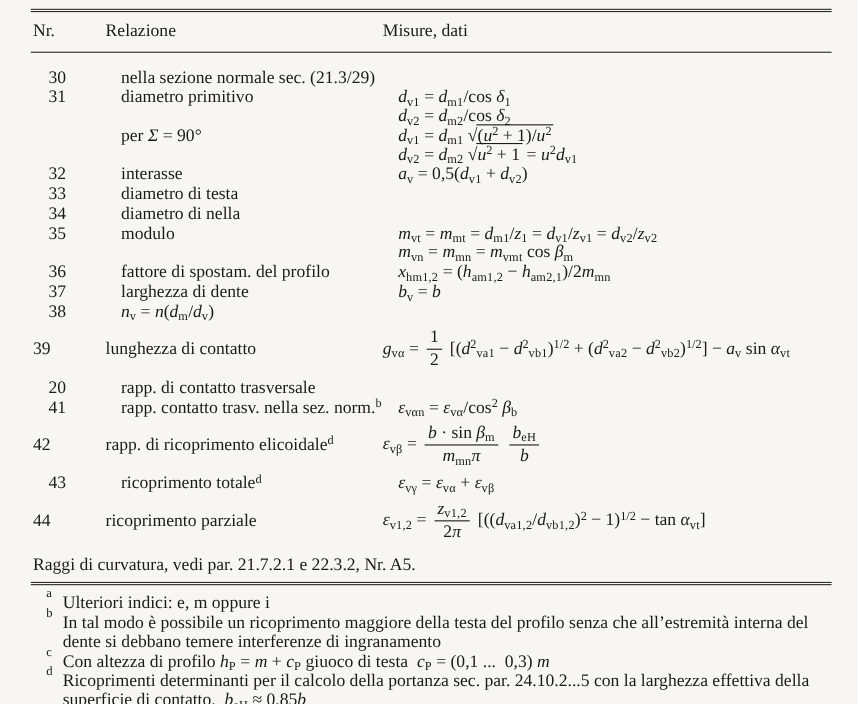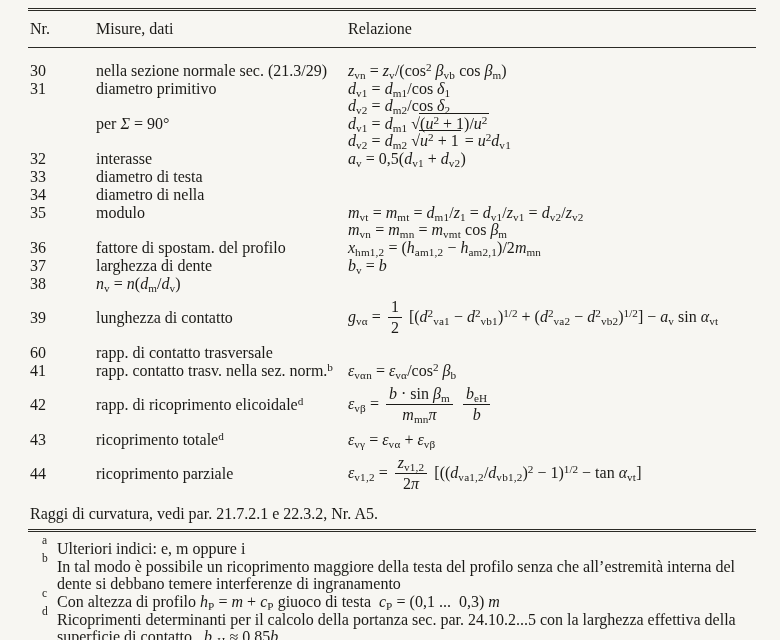--- a/index.html
+++ b/index.html
@@ -13,21 +13,21 @@
   .rule-top { border-top:3px double #2b2a26; }
   .rule-mid { border-top:1.5px solid #2b2a26; }
   .rule-bottom { border-top:3px double #2b2a26; margin-top:7px; }
   .thead {
     display:grid; grid-template-columns:66px 252px 1fr;
     padding:9px 0 10px 2px;
   }
   .tbody { padding-top:14px; }
   .row {
     display:grid; grid-template-columns:66px 252px 1fr;
-    align-items:center; padding-left:2px; margin-bottom:1px;
+    align-items:center; padding-left:2px; margin-bottom:1px;margin-left:14px;
   }
   .row.multi { align-items:start; }
   .row.tall { margin:6px 0; }
   .cell-label { padding-right:4px; }
   .formula { white-space:nowrap; }
   i { font-style:italic; }
   sub { font-size:0.70em; vertical-align:-0.30em; line-height:0; letter-spacing:0.2px; }
   sup { font-size:0.70em; vertical-align:0.45em; line-height:0; }
   .frac {
     display:inline-flex; flex-direction:column; align-items:center;
@@ -45,33 +45,30 @@
 </style>
 </head>
 <body>
 
 <div class="page">
 
   <div class="rule-top"></div>
 
   <div class="thead">
     <div>Nr.</div>
+    <div>Relazione</div>
     <div>Misure, dati</div>
-    <div>Relazione</div>
   </div>
 
   <div class="rule-mid"></div>
 
   <div class="tbody">
   <div class="row">
     <div class="cell-nr">30</div>
     <div class="cell-label">nella sezione normale sec. (21.3/29)</div>
-    <div class="cell-formulas">
-          <div class="formula"><i>z</i><sub>vn</sub> = <i>z</i><sub>v</sub>/(cos<sup>2</sup> <i>β</i><sub>vb</sub> cos <i>β</i><sub>m</sub>)</div>
-        </div>
   </div>
 
   <div class="row multi">
     <div class="cell-nr">31</div>
     <div class="cell-label">diametro primitivo</div>
     <div class="cell-formulas">
           <div class="formula"><i>d</i><sub>v1</sub> = <i>d</i><sub>m1</sub>/cos <i>δ</i><sub>1</sub></div>
           <div class="formula"><i>d</i><sub>v2</sub> = <i>d</i><sub>m2</sub>/cos <i>δ</i><sub>2</sub></div>
         </div>
   </div>
@@ -140,21 +137,21 @@
     <div class="cell-label">lunghezza di contatto</div>
     <div class="cell-formulas">
           <div class="formula"><i>g</i><sub>vα</sub> = <span class="frac">
               <span class="fn">1</span>
               <span class="fd">2</span>
             </span> [(<i>d</i><sup>2</sup><sub>va1</sub> − <i>d</i><sup>2</sup><sub>vb1</sub>)<sup>1/2</sup> + (<i>d</i><sup>2</sup><sub>va2</sub> − <i>d</i><sup>2</sup><sub>vb2</sub>)<sup>1/2</sup>] − <i>a</i><sub>v</sub> sin <i>α</i><sub>vt</sub></div>
         </div>
   </div>
 
   <div class="row">
-    <div class="cell-nr">60</div>
+    <div class="cell-nr">20</div>
     <div class="cell-label">rapp. di contatto trasversale</div>
   </div>
 
   <div class="row">
     <div class="cell-nr">41</div>
     <div class="cell-label">rapp. contatto trasv. nella sez. norm.<sup>b</sup></div>
     <div class="cell-formulas">
           <div class="formula"><i>ε</i><sub>vαn</sub> = <i>ε</i><sub>vα</sub>/cos<sup>2</sup> <i>β</i><sub>b</sub></div>
         </div>
   </div>

